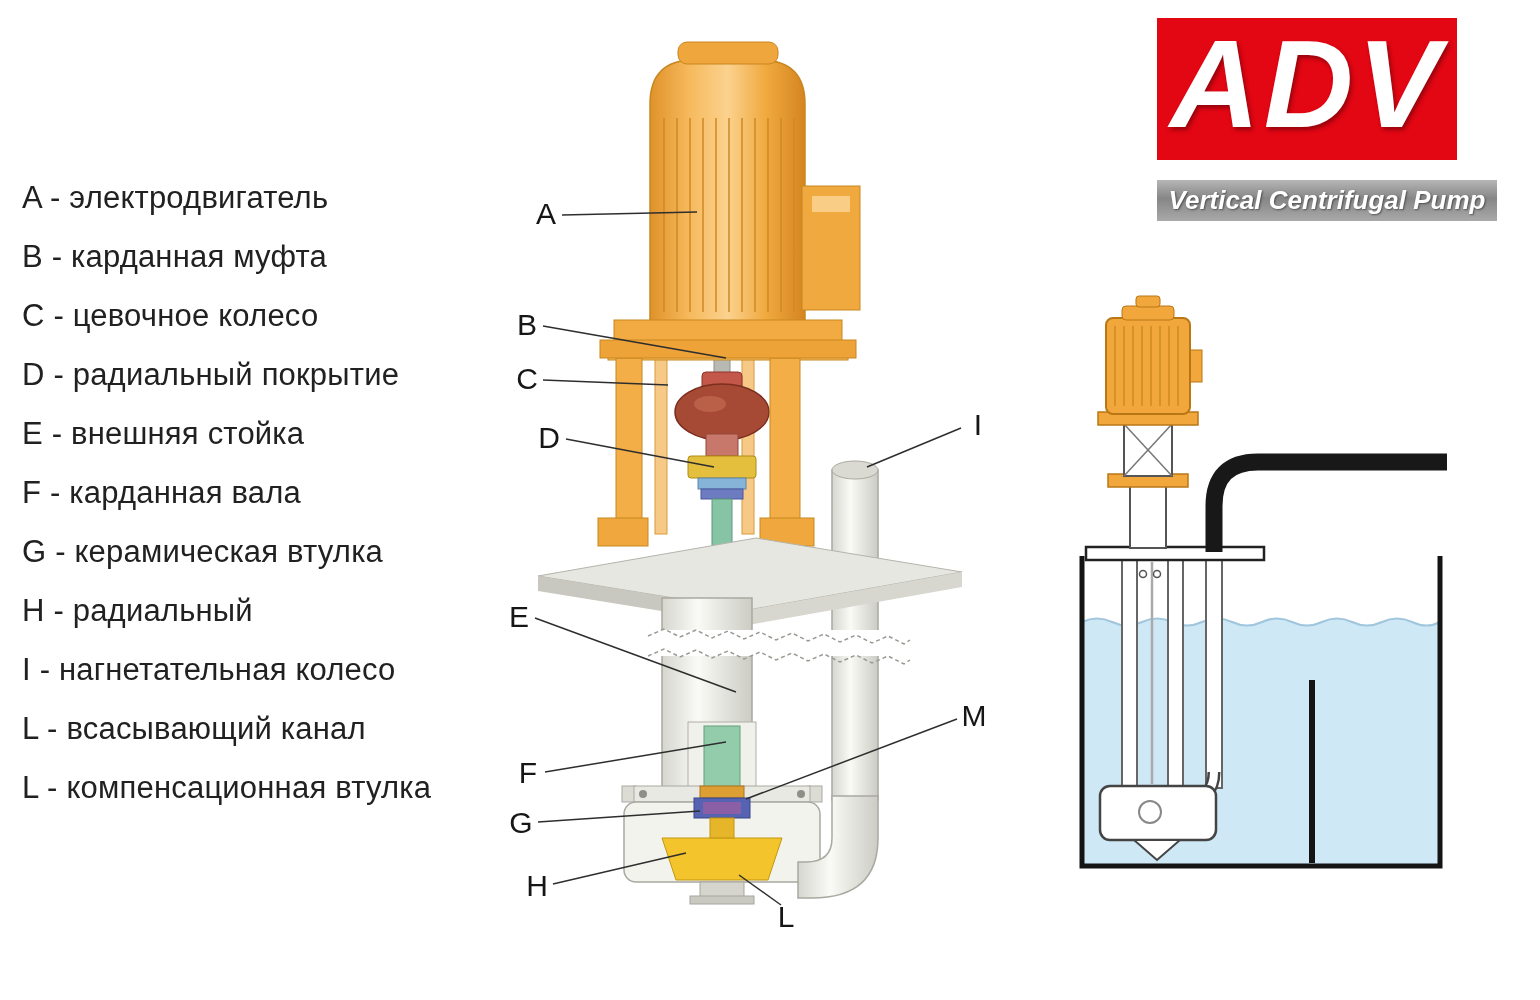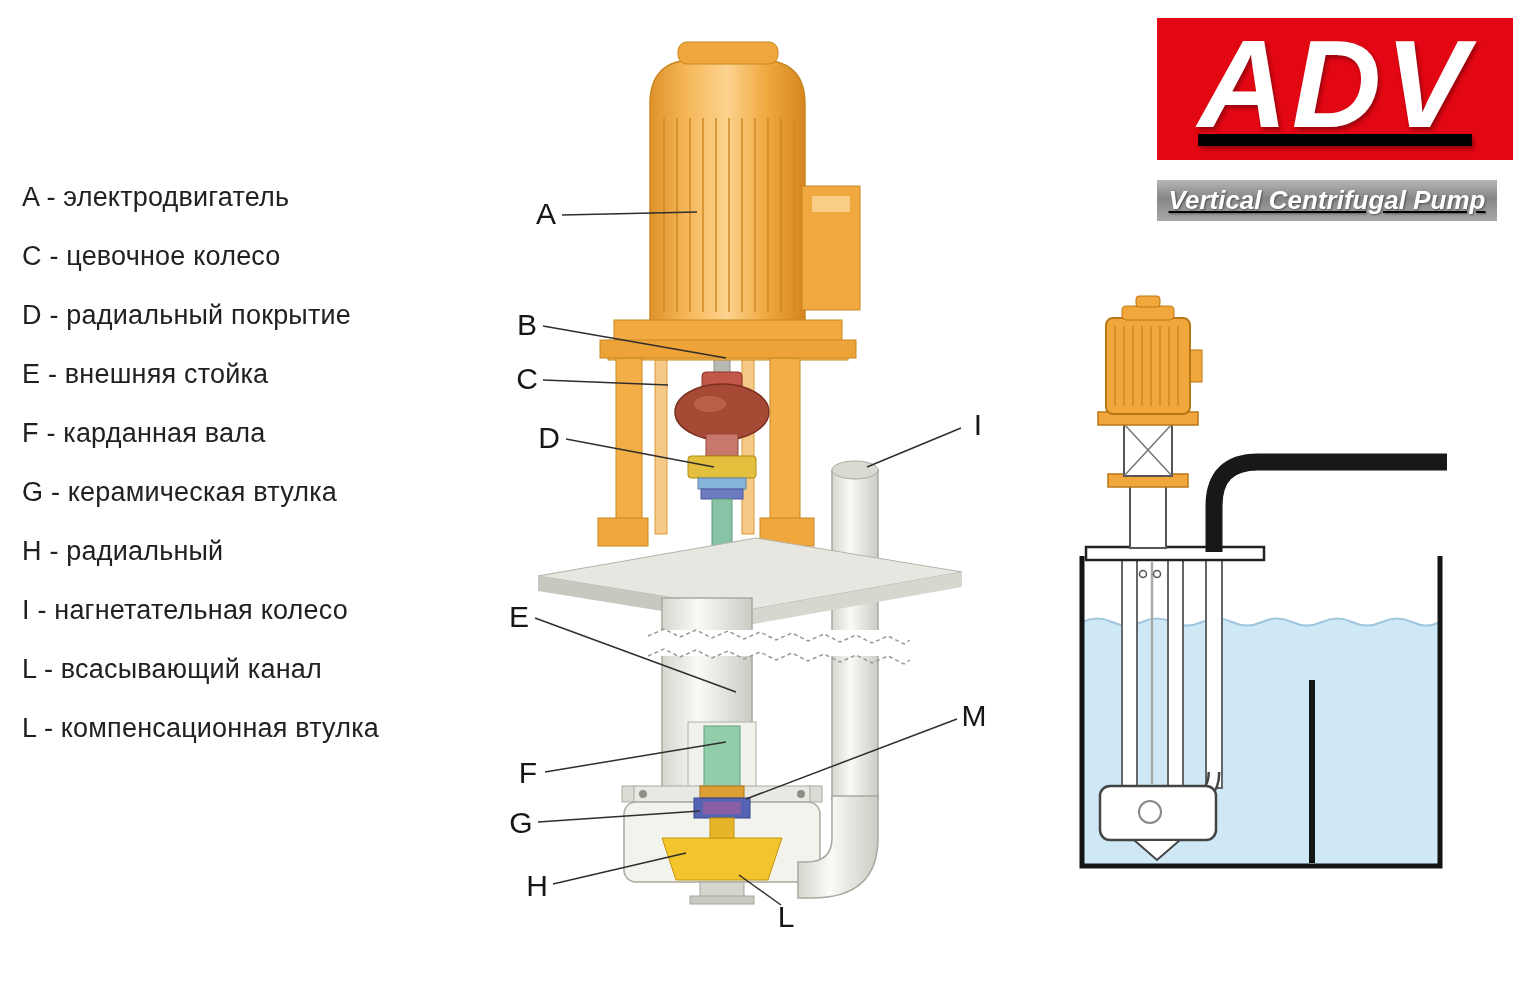--- a/index.html
+++ b/index.html
@@ -1,25 +1,25 @@
 <!DOCTYPE html>
 <html><head>
 <meta charset="utf-8">
 <style>
   * { margin:0; padding:0; box-sizing:border-box; }
   html,body { background:#ffffff; font-family:"Liberation Sans", sans-serif; }
   .canvas { position:relative; width:1540px; height:1000px; background:#ffffff; overflow:hidden; }
   .art { position:absolute; left:0; top:0; }
 
   .legend { position:absolute; left:22px; top:168px; list-style:none; }
-  .legend-item { height:59px; display:flex; align-items:center; font-size:27px; color:#212121; letter-spacing:.2px; white-space:nowrap; }
+  .legend-item { height:59px; display:flex; align-items:center; font-size:31px; color:#212121; letter-spacing:.2px; white-space:nowrap; }
 
   .co { position:absolute; transform:translate(-50%,-50%); font-size:30px; color:#161616; }
 
-  .logo { position:absolute; left:1157px; top:18px; width:356px;text-decoration:underline; }
+  .logo { position:absolute; left:1157px; top:18px; width:300px; }
   .logo-title {
     height:142px; background:#e30613; color:#ffffff;
     font-weight:bold; font-style:italic; font-size:124px; line-height:1;
     display:flex; align-items:center; justify-content:center;
     letter-spacing:4px; padding-bottom:10px;
     text-shadow:2px 3px 4px rgba(0,0,0,.35);
   }
   .logo-subtitle {
     margin-top:20px; width:340px; height:41px;
     background:linear-gradient(180deg,#b6b6b6 0%,#868686 45%,#a9a9a9 100%);
@@ -205,20 +205,21 @@
         <rect x="1122" y="306" width="52" height="14" rx="4" fill="#f2a73d" stroke="#b97714"></rect>
         <rect x="1136" y="296" width="24" height="11" rx="3" fill="#f2a73d" stroke="#b97714"></rect>
       </g>
 
       <path d="M1214 552 L1214 506 Q1214 462 1258 462 L1447 462" fill="none" stroke="#181818" stroke-width="17"></path>
     </g>
   </svg>
 
   <ul class="legend">
     <li class="legend-item">A - электродвигатель</li>
+    <li class="legend-item">B - карданная муфта</li>
     <li class="legend-item">C - цевочное колесо</li>
     <li class="legend-item">D - радиальный покрытие</li>
     <li class="legend-item">E - внешняя стойка</li>
     <li class="legend-item">F - карданная вала</li>
     <li class="legend-item">G - керамическая втулка</li>
     <li class="legend-item">H - радиальный</li>
     <li class="legend-item">I - нагнетательная колесо</li>
     <li class="legend-item">L - всасывающий канал</li>
     <li class="legend-item">L - компенсационная втулка</li>
   </ul>

